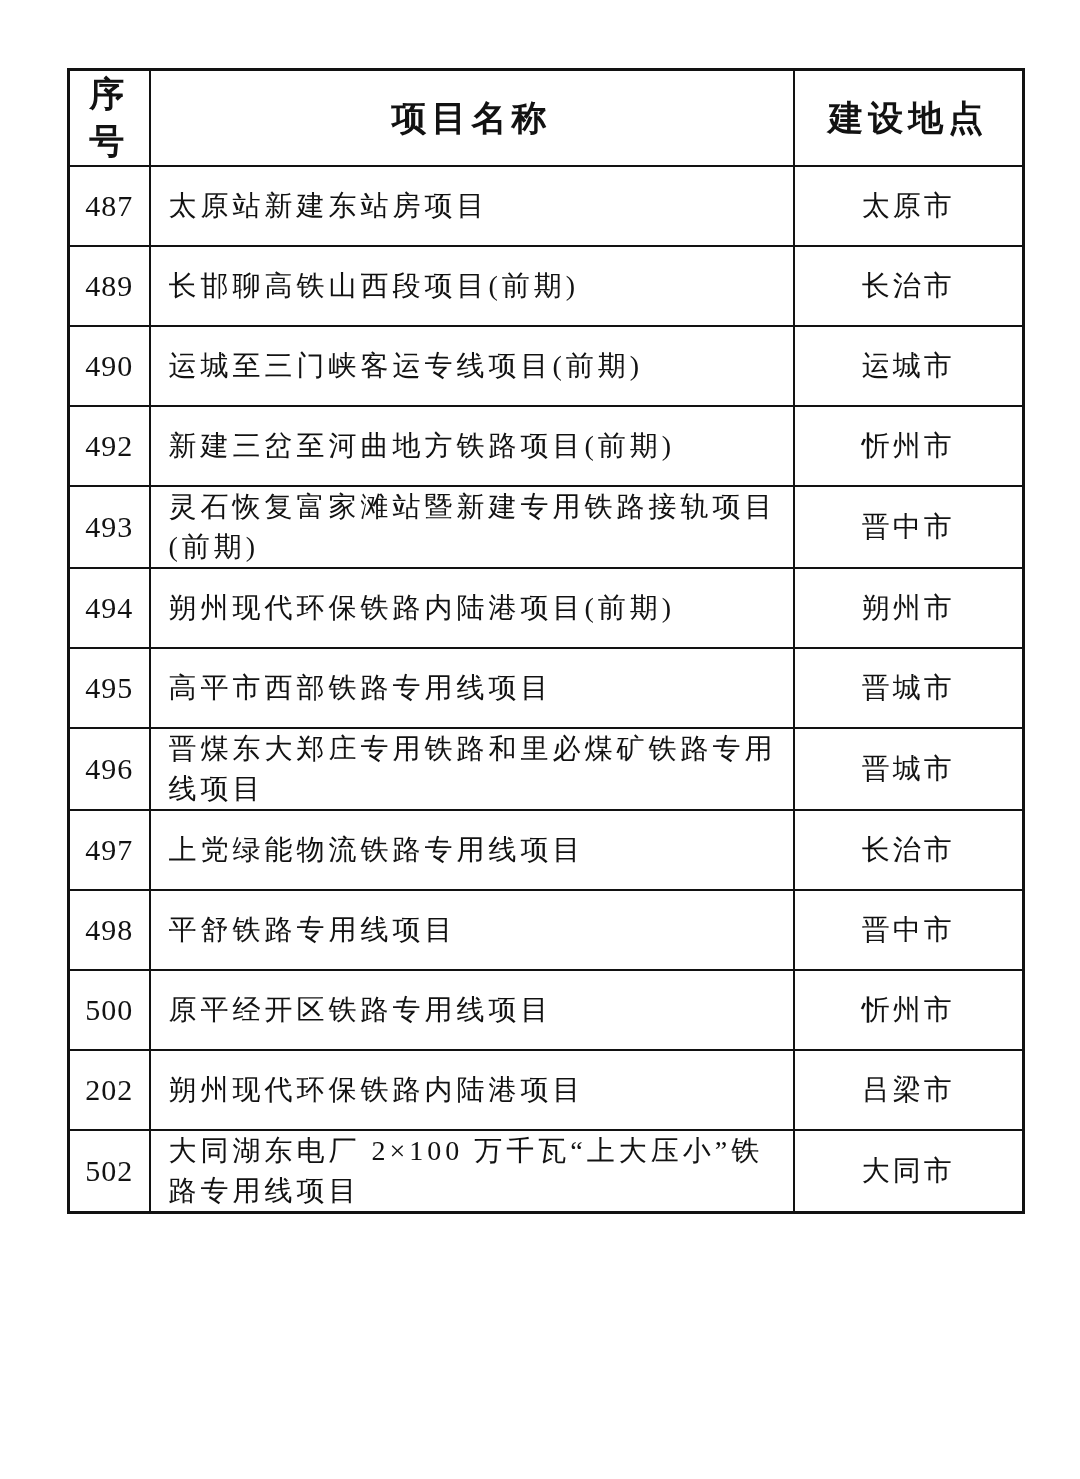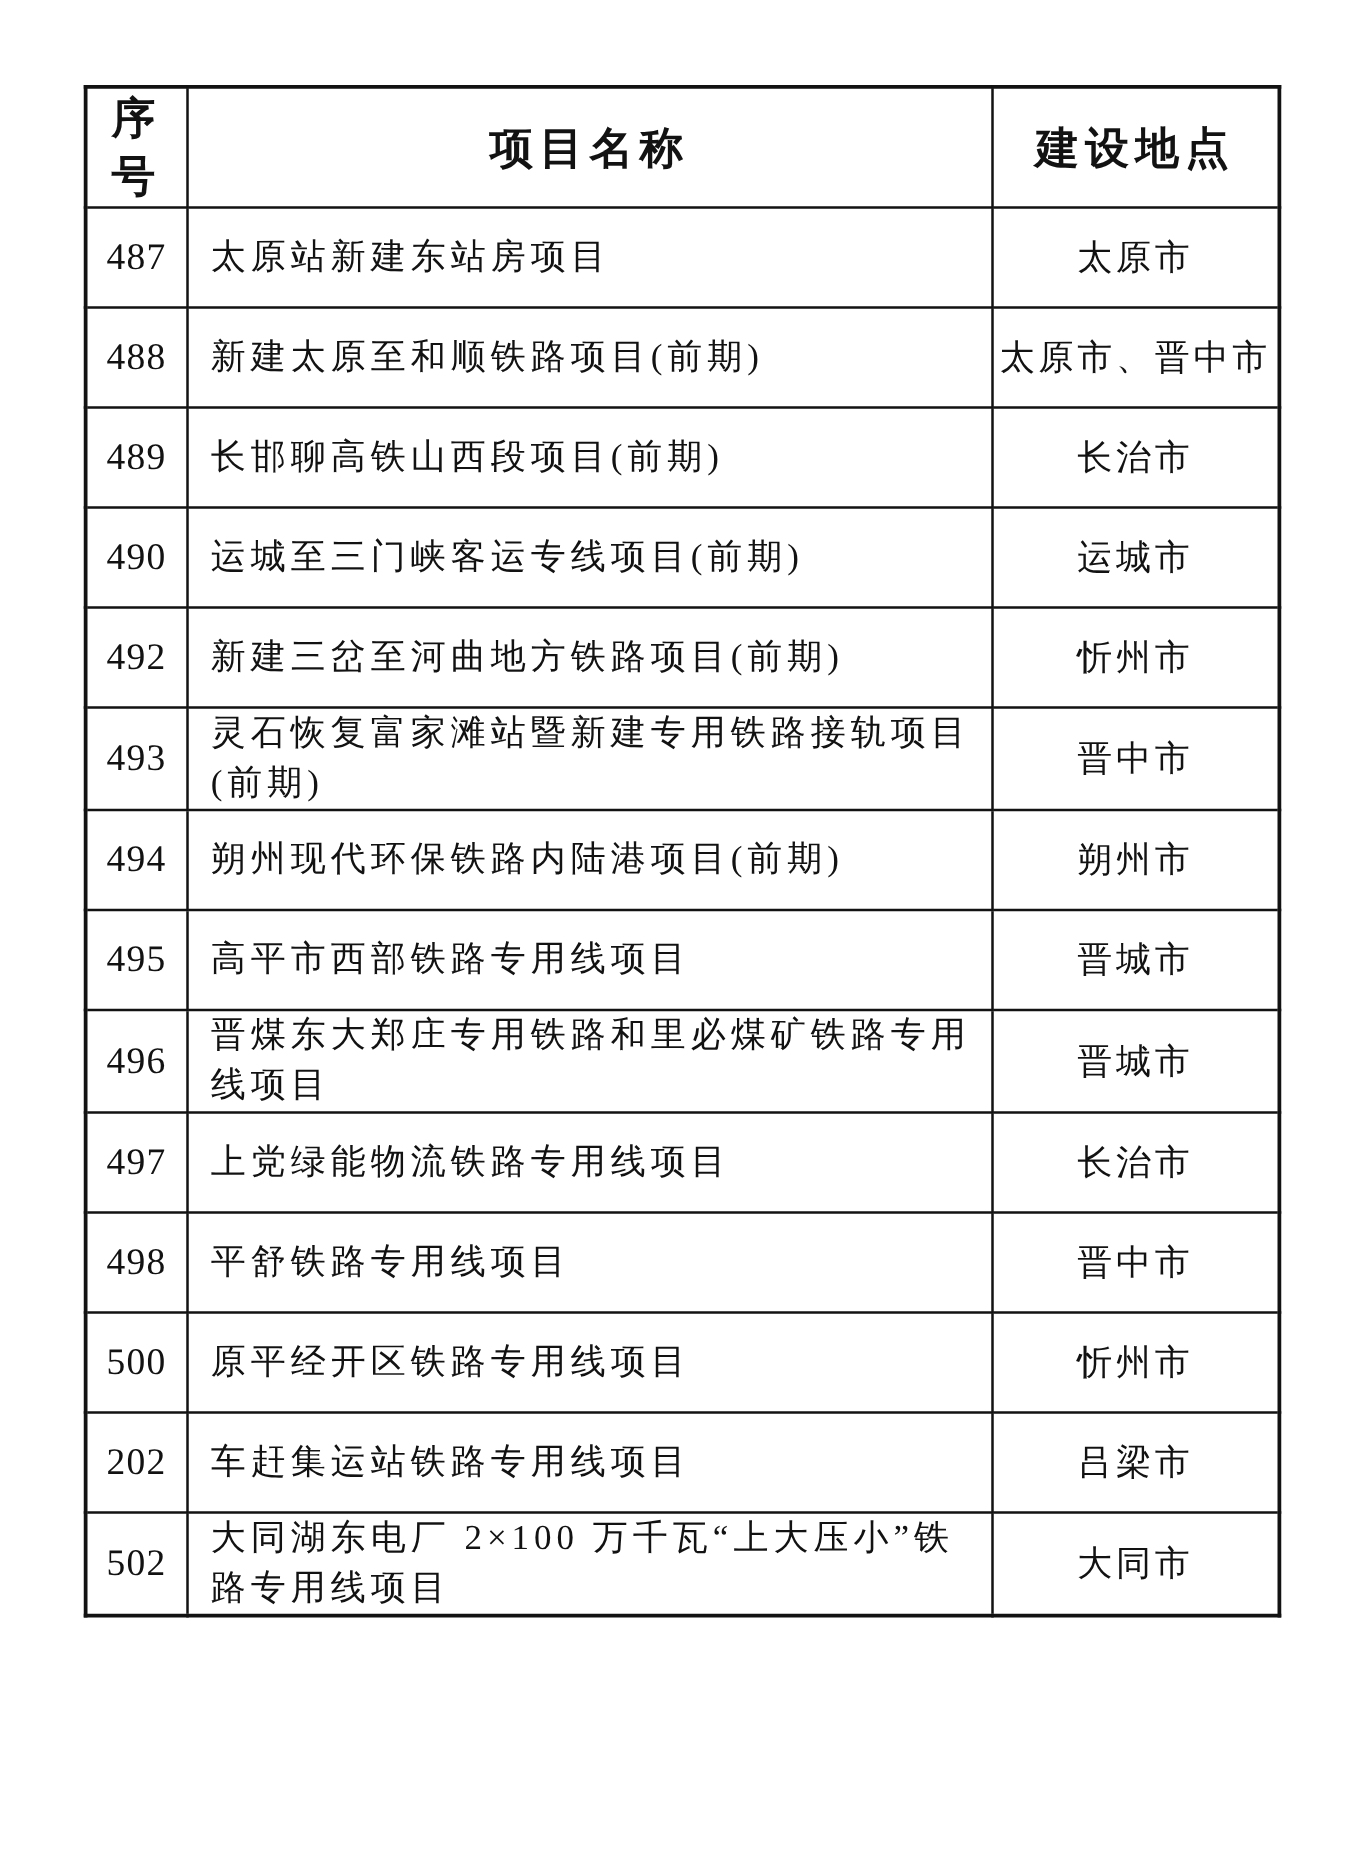--- a/index.html
+++ b/index.html
@@ -81,25 +81,20 @@
         <th class="h-cell">建设地点</th>
       </tr>
     </thead>
     <tbody>
       <tr>
         <td class="no">487</td>
         <td class="name">太原站新建东站房项目</td>
         <td class="loc">太原市</td>
       </tr>
       <tr>
-        <td class="no">488</td>
-        <td class="name">新建太原至和顺铁路项目(前期)</td>
-        <td class="loc">太原市、晋中市</td>
-      </tr>
-      <tr>
         <td class="no">489</td>
         <td class="name">长邯聊高铁山西段项目(前期)</td>
         <td class="loc">长治市</td>
       </tr>
       <tr>
         <td class="no">490</td>
         <td class="name">运城至三门峡客运专线项目(前期)</td>
         <td class="loc">运城市</td>
       </tr>
       <tr>
@@ -137,21 +132,21 @@
         <td class="name">平舒铁路专用线项目</td>
         <td class="loc">晋中市</td>
       </tr>
       <tr>
         <td class="no">500</td>
         <td class="name">原平经开区铁路专用线项目</td>
         <td class="loc">忻州市</td>
       </tr>
       <tr>
         <td class="no">202</td>
-        <td class="name">车赶集运站铁路专用线项目</td>
+        <td class="name">朔州现代环保铁路内陆港项目</td>
         <td class="loc">吕梁市</td>
       </tr>
       <tr>
         <td class="no">502</td>
         <td class="name">大同湖东电厂 2×100 万千瓦“上大压小”铁路专用线项目</td>
         <td class="loc">大同市</td>
       </tr>
     </tbody>
   </table>
 </div>

